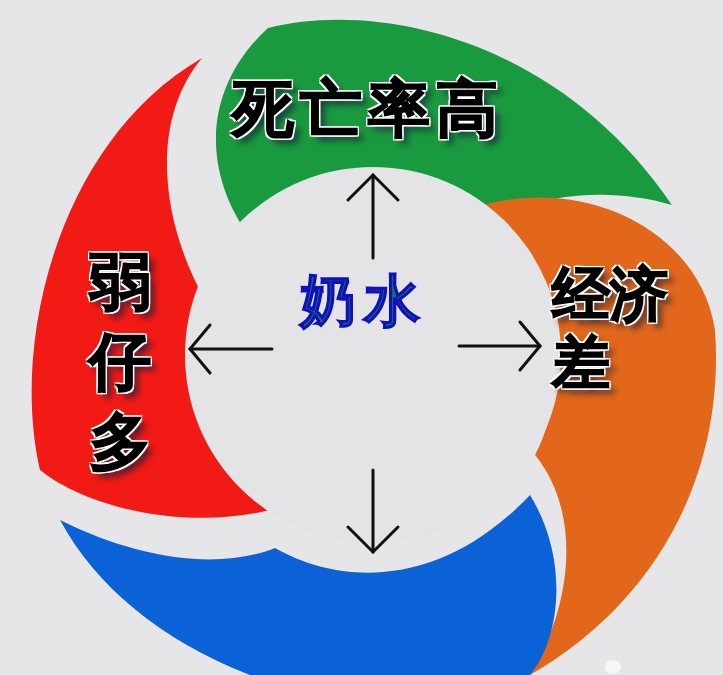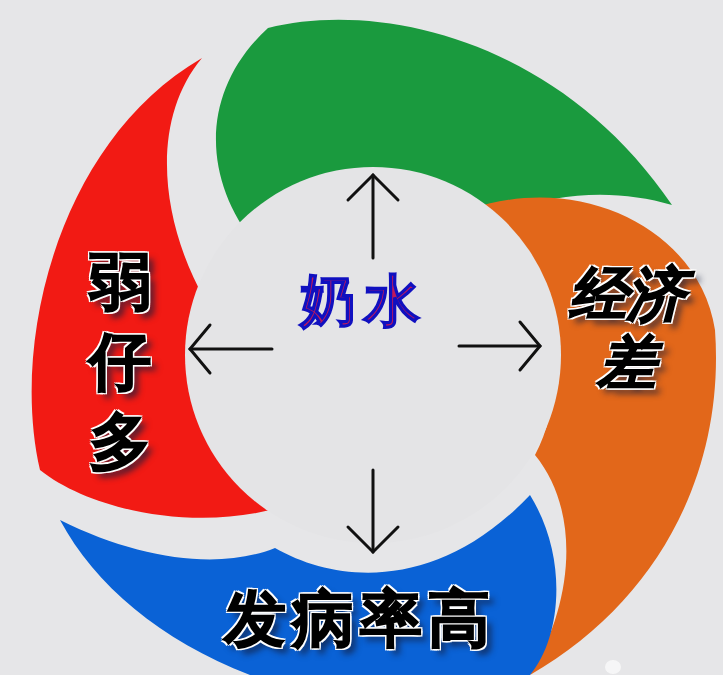--- a/index.html
+++ b/index.html
@@ -55,30 +55,28 @@
       text-align: center;
       white-space: normal;
       word-break: break-all;
     }
     .label-right {
       left: 552px;
       top: 260px;
       width: 150px;
       font-size: 58px;
       line-height: 68px;
-      text-align: center;
       white-space: normal;
       word-break: break-all;
-      font-style: italic;
     }
     .center-text {
       position: absolute;
       font-family: "DejaVu Sans", "Liberation Sans", sans-serif;
       font-weight: 900;
-      color: #be185d;
+      color: #15803d;
       -webkit-text-stroke: 1.5px #1010c0;
       font-size: 56px;
       line-height: 1;
       letter-spacing: 8px;
       white-space: nowrap;
     }
     .center-line-1 { left: 300px; top: 273px; }
     .center-line-2 { left: 300px; top: 383px; }
     .watermark {
       position: absolute;
@@ -136,27 +134,27 @@
     <g stroke="#111" stroke-width="3" fill="none" stroke-linecap="round">
       <line x1="272" y1="349" x2="190" y2="349"></line>
       <polyline points="210,325 190,349 210,373"></polyline>
     </g>
     <g stroke="#111" stroke-width="3" fill="none" stroke-linecap="round">
       <line x1="459" y1="346" x2="540" y2="346"></line>
       <polyline points="520,322 540,346 520,370"></polyline>
     </g>
   </svg>
 
+  <div class="label label-top">死亡率高</div>
 
   <div class="label label-right">
     <div>经济</div>
     <div>差</div>
   </div>
 
-  <div class="label label-bottom">发病率高</div>
 
   <div class="label label-left">
     <div>弱</div>
     <div>仔</div>
     <div>多</div>
   </div>
 
   <div class="center-text center-line-1">奶水</div>
 
   <div class="watermark"></div>

